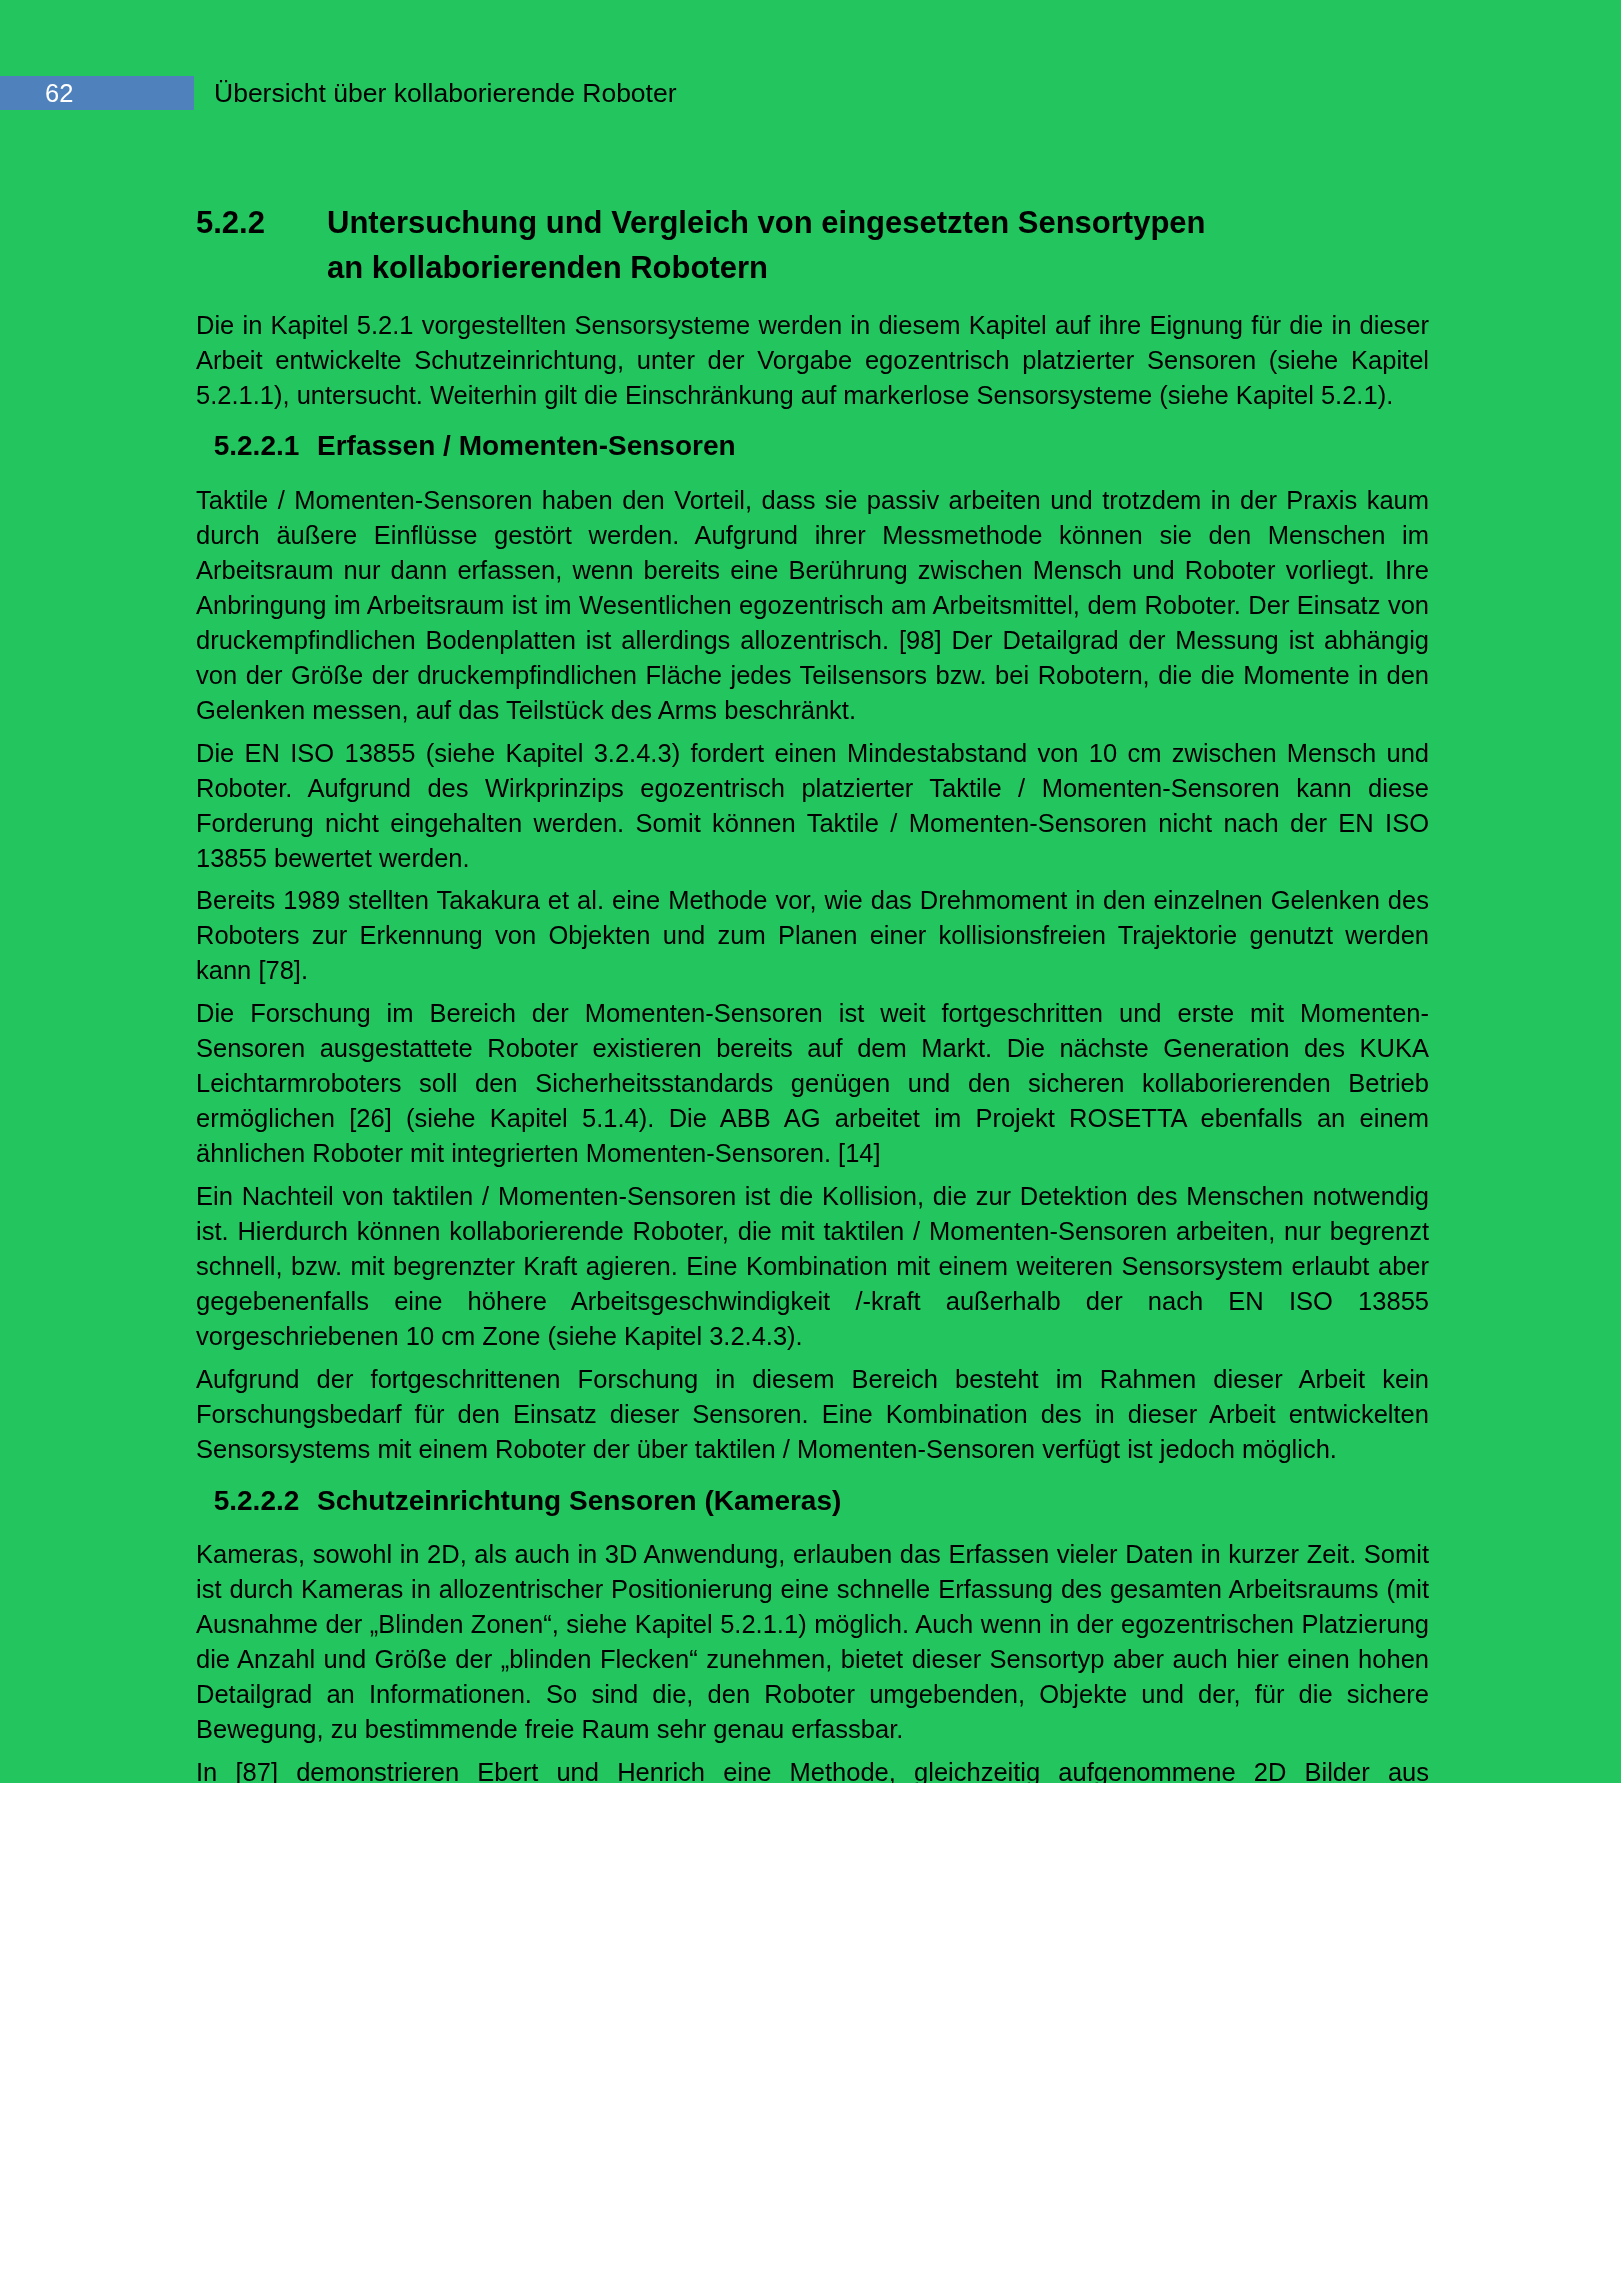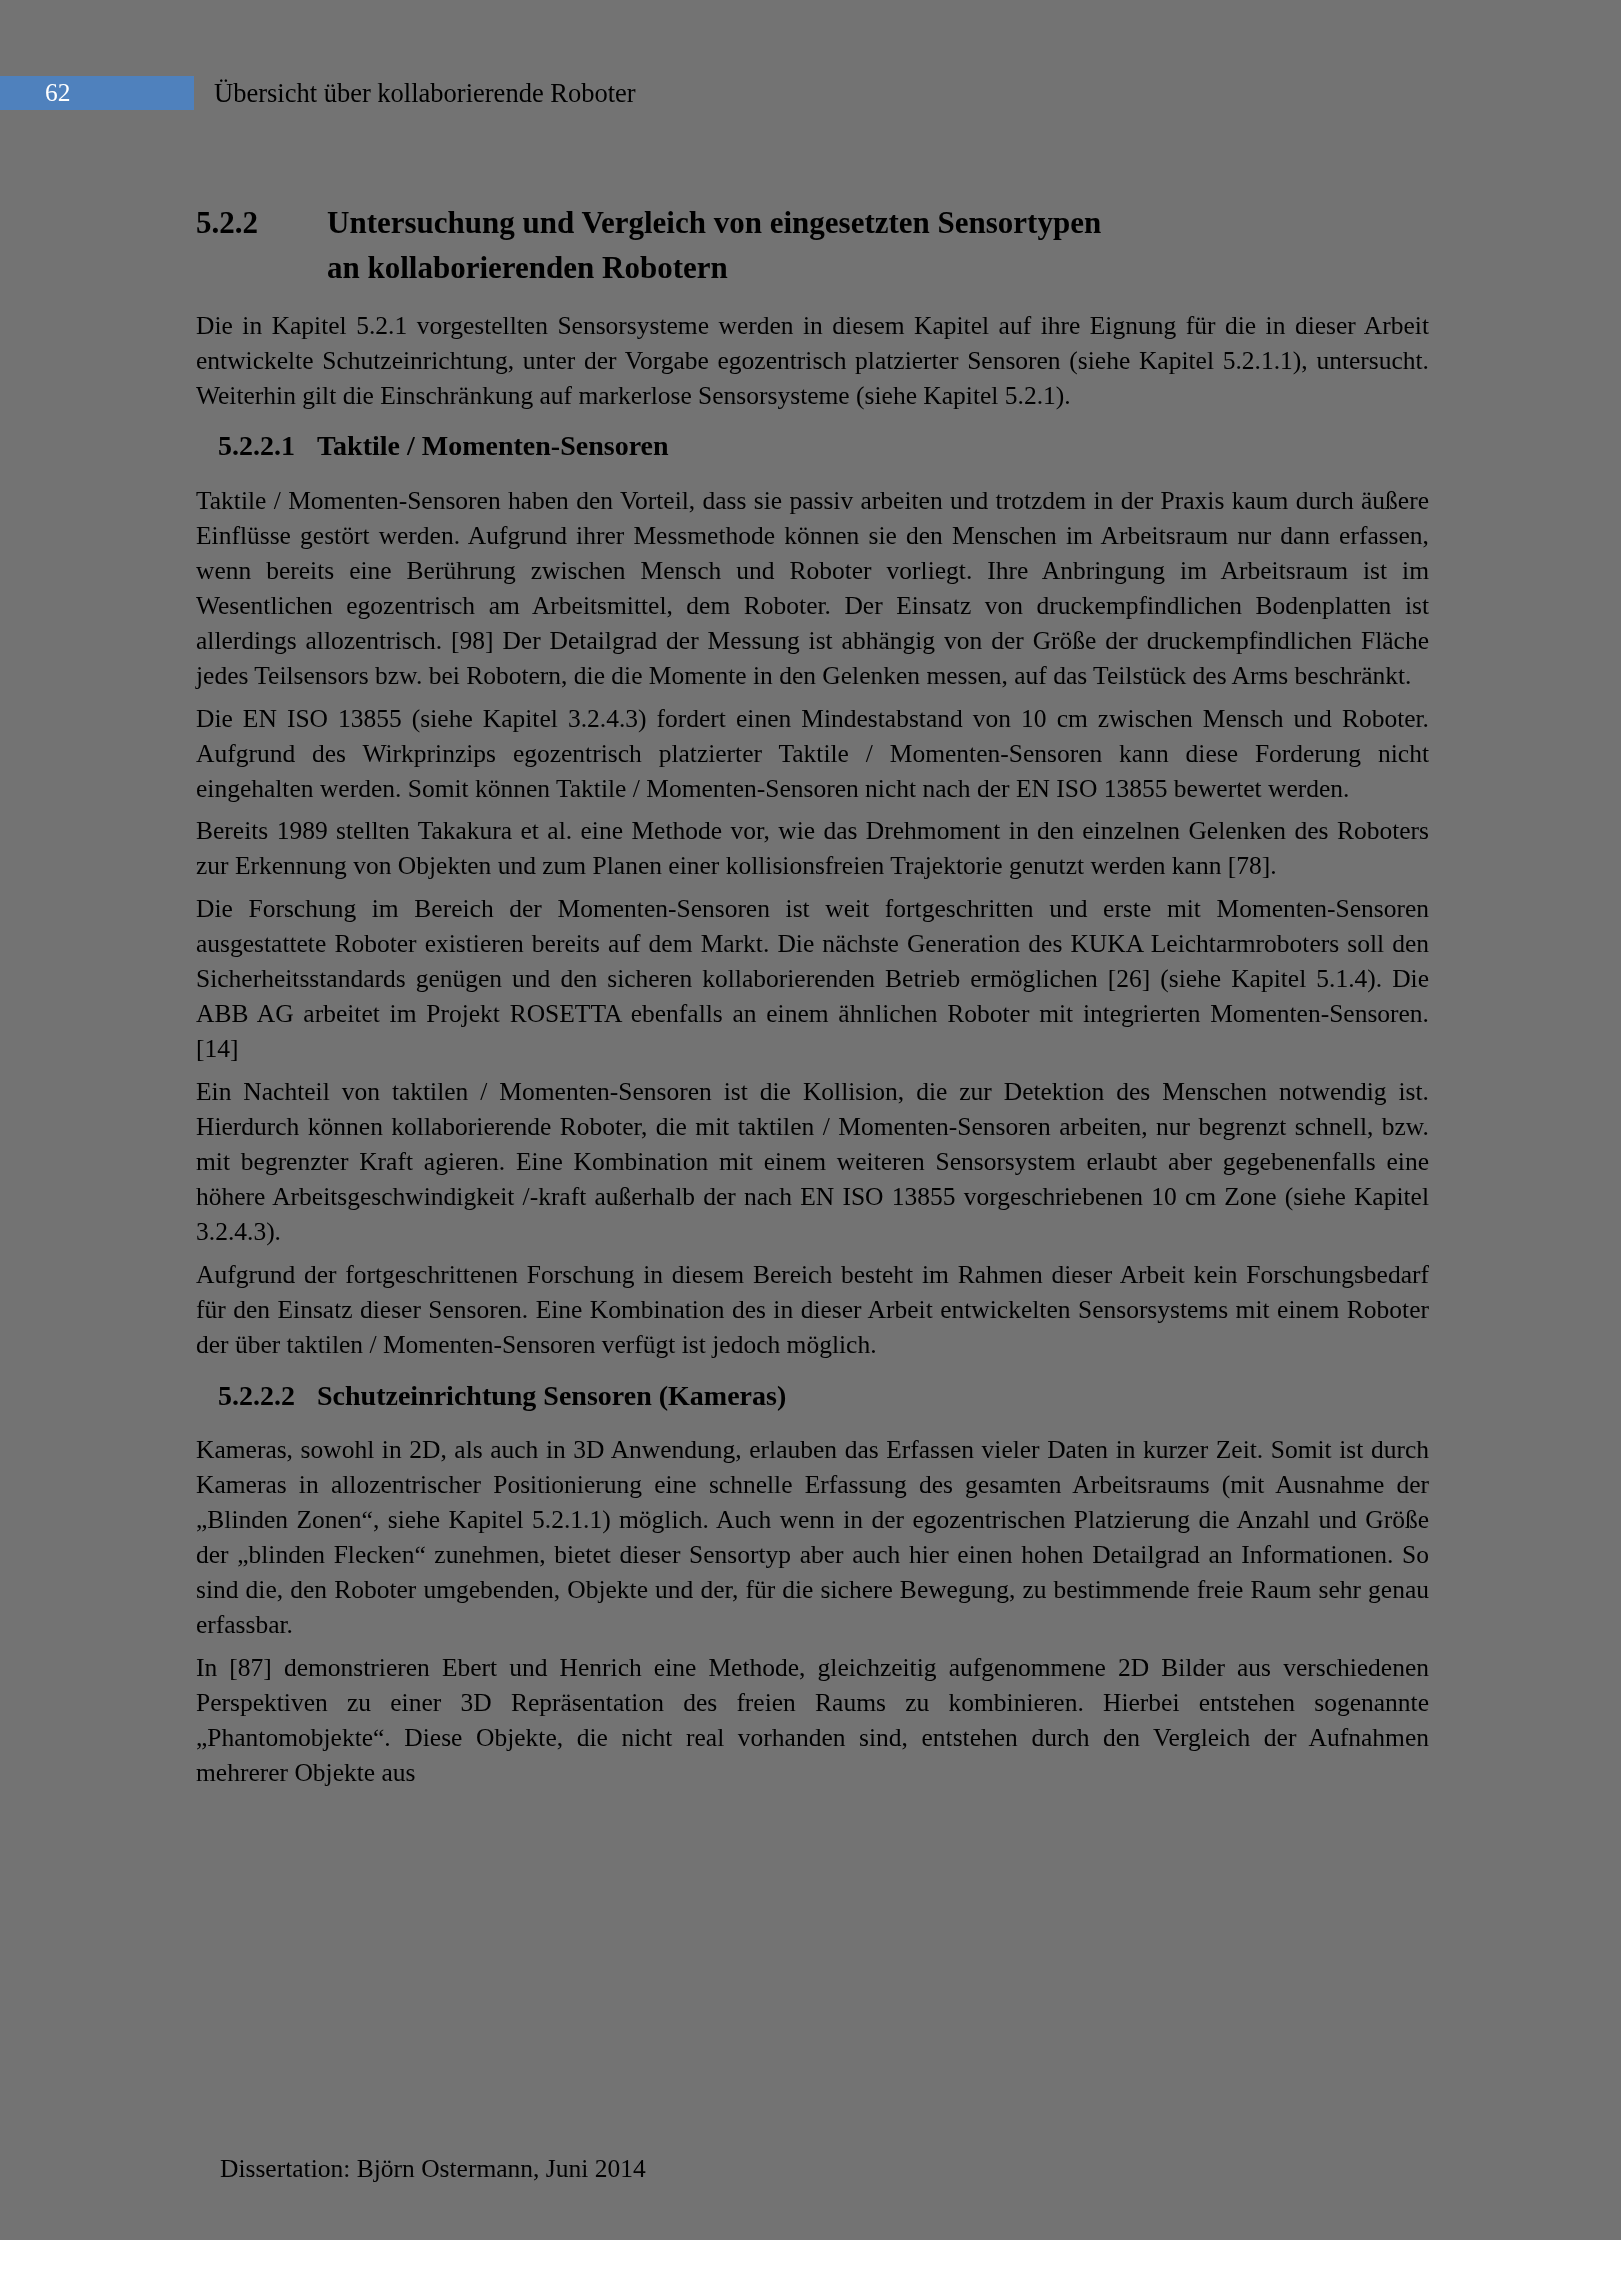--- a/index.html
+++ b/index.html
@@ -1,22 +1,22 @@
 <!DOCTYPE html>
 <html lang="de"><head>
 <meta charset="utf-8">
 <style>
   * { margin: 0; padding: 0; box-sizing: border-box; }
   html, body { background: #ffffff; }
   .page {
     position: relative;
     width: 1621px;
-    height: 2240px;
-    background: #737373;
-    font-family: Liberation Serif, serif;
+    height: 1783px;
+    background: #22c55e;
+    font-family: Liberation Sans, sans-serif;
     color: #000000;
     overflow: hidden;
   }
 
   
   .header-bar {
     position: absolute;
     left: 0;
     top: 76px;
     width: 194px;
@@ -107,21 +107,21 @@
       <span class="ttl">
         <span>Untersuchung und Vergleich von eingesetzten Sensortypen</span><br>
         <span>an kollaborierenden Robotern</span>
       </span>
     </div>
 
     <p class="body">Die in Kapitel 5.2.1 vorgestellten Sensorsysteme werden in diesem Kapitel auf ihre Eignung für die in dieser Arbeit entwickelte Schutzeinrichtung, unter der Vorgabe egozentrisch platzierter Sensoren (siehe Kapitel 5.2.1.1), untersucht. Weiterhin gilt die Einschränkung auf markerlose Sensorsysteme (siehe Kapitel 5.2.1).</p>
 
     <div class="h3">
       <span class="num">5.2.2.1</span>
-      <span class="ttl">Taktile / Momenten-Sensoren</span>
+      <span class="ttl">Erfassen / Momenten-Sensoren</span>
     </div>
 
     <p class="body">Taktile / Momenten-Sensoren haben den Vorteil, dass sie passiv arbeiten und trotzdem in der Praxis kaum durch äußere Einflüsse gestört werden. Aufgrund ihrer Messmethode können sie den Menschen im Arbeitsraum nur dann erfassen, wenn bereits eine Berührung zwischen Mensch und Roboter vorliegt. Ihre Anbringung im Arbeitsraum ist im Wesentlichen egozentrisch am Arbeitsmittel, dem Roboter. Der Einsatz von druckempfindlichen Bodenplatten ist allerdings allozentrisch. [98] Der Detailgrad der Messung ist abhängig von der Größe der druckempfindlichen Fläche jedes Teilsensors bzw. bei Robotern, die die Momente in den Gelenken messen, auf das Teilstück des Arms beschränkt.</p>
     <p class="body">Die EN ISO 13855 (siehe Kapitel 3.2.4.3) fordert einen Mindestabstand von 10 cm zwischen Mensch und Roboter. Aufgrund des Wirkprinzips egozentrisch platzierter Taktile / Momenten-Sensoren kann diese Forderung nicht eingehalten werden. Somit können Taktile / Momenten-Sensoren nicht nach der EN ISO 13855 bewertet werden.</p>
     <p class="body">Bereits 1989 stellten Takakura et al. eine Methode vor, wie das Drehmoment in den einzelnen Gelenken des Roboters zur Erkennung von Objekten und zum Planen einer kollisionsfreien Trajektorie genutzt werden kann [78].</p>
     <p class="body">Die Forschung im Bereich der Momenten-Sensoren ist weit fortgeschritten und erste mit Momenten-Sensoren ausgestattete Roboter existieren bereits auf dem Markt. Die nächste Generation des KUKA Leichtarmroboters soll den Sicherheitsstandards genügen und den sicheren kollaborierenden Betrieb ermöglichen [26] (siehe Kapitel 5.1.4). Die ABB AG arbeitet im Projekt ROSETTA ebenfalls an einem ähnlichen Roboter mit integrierten Momenten-Sensoren. [14]</p>
     <p class="body">Ein Nachteil von taktilen / Momenten-Sensoren ist die Kollision, die zur Detektion des Menschen notwendig ist. Hierdurch können kollaborierende Roboter, die mit taktilen / Momenten-Sensoren arbeiten, nur begrenzt schnell, bzw. mit begrenzter Kraft agieren. Eine Kombination mit einem weiteren Sensorsystem erlaubt aber gegebenenfalls eine höhere Arbeitsgeschwindigkeit /-kraft außerhalb der nach EN ISO 13855 vorgeschriebenen 10 cm Zone (siehe Kapitel 3.2.4.3).</p>
     <p class="body">Aufgrund der fortgeschrittenen Forschung in diesem Bereich besteht im Rahmen dieser Arbeit kein Forschungsbedarf für den Einsatz dieser Sensoren. Eine Kombination des in dieser Arbeit entwickelten Sensorsystems mit einem Roboter der über taktilen / Momenten-Sensoren verfügt ist jedoch möglich.</p>
 
     <div class="h3">

